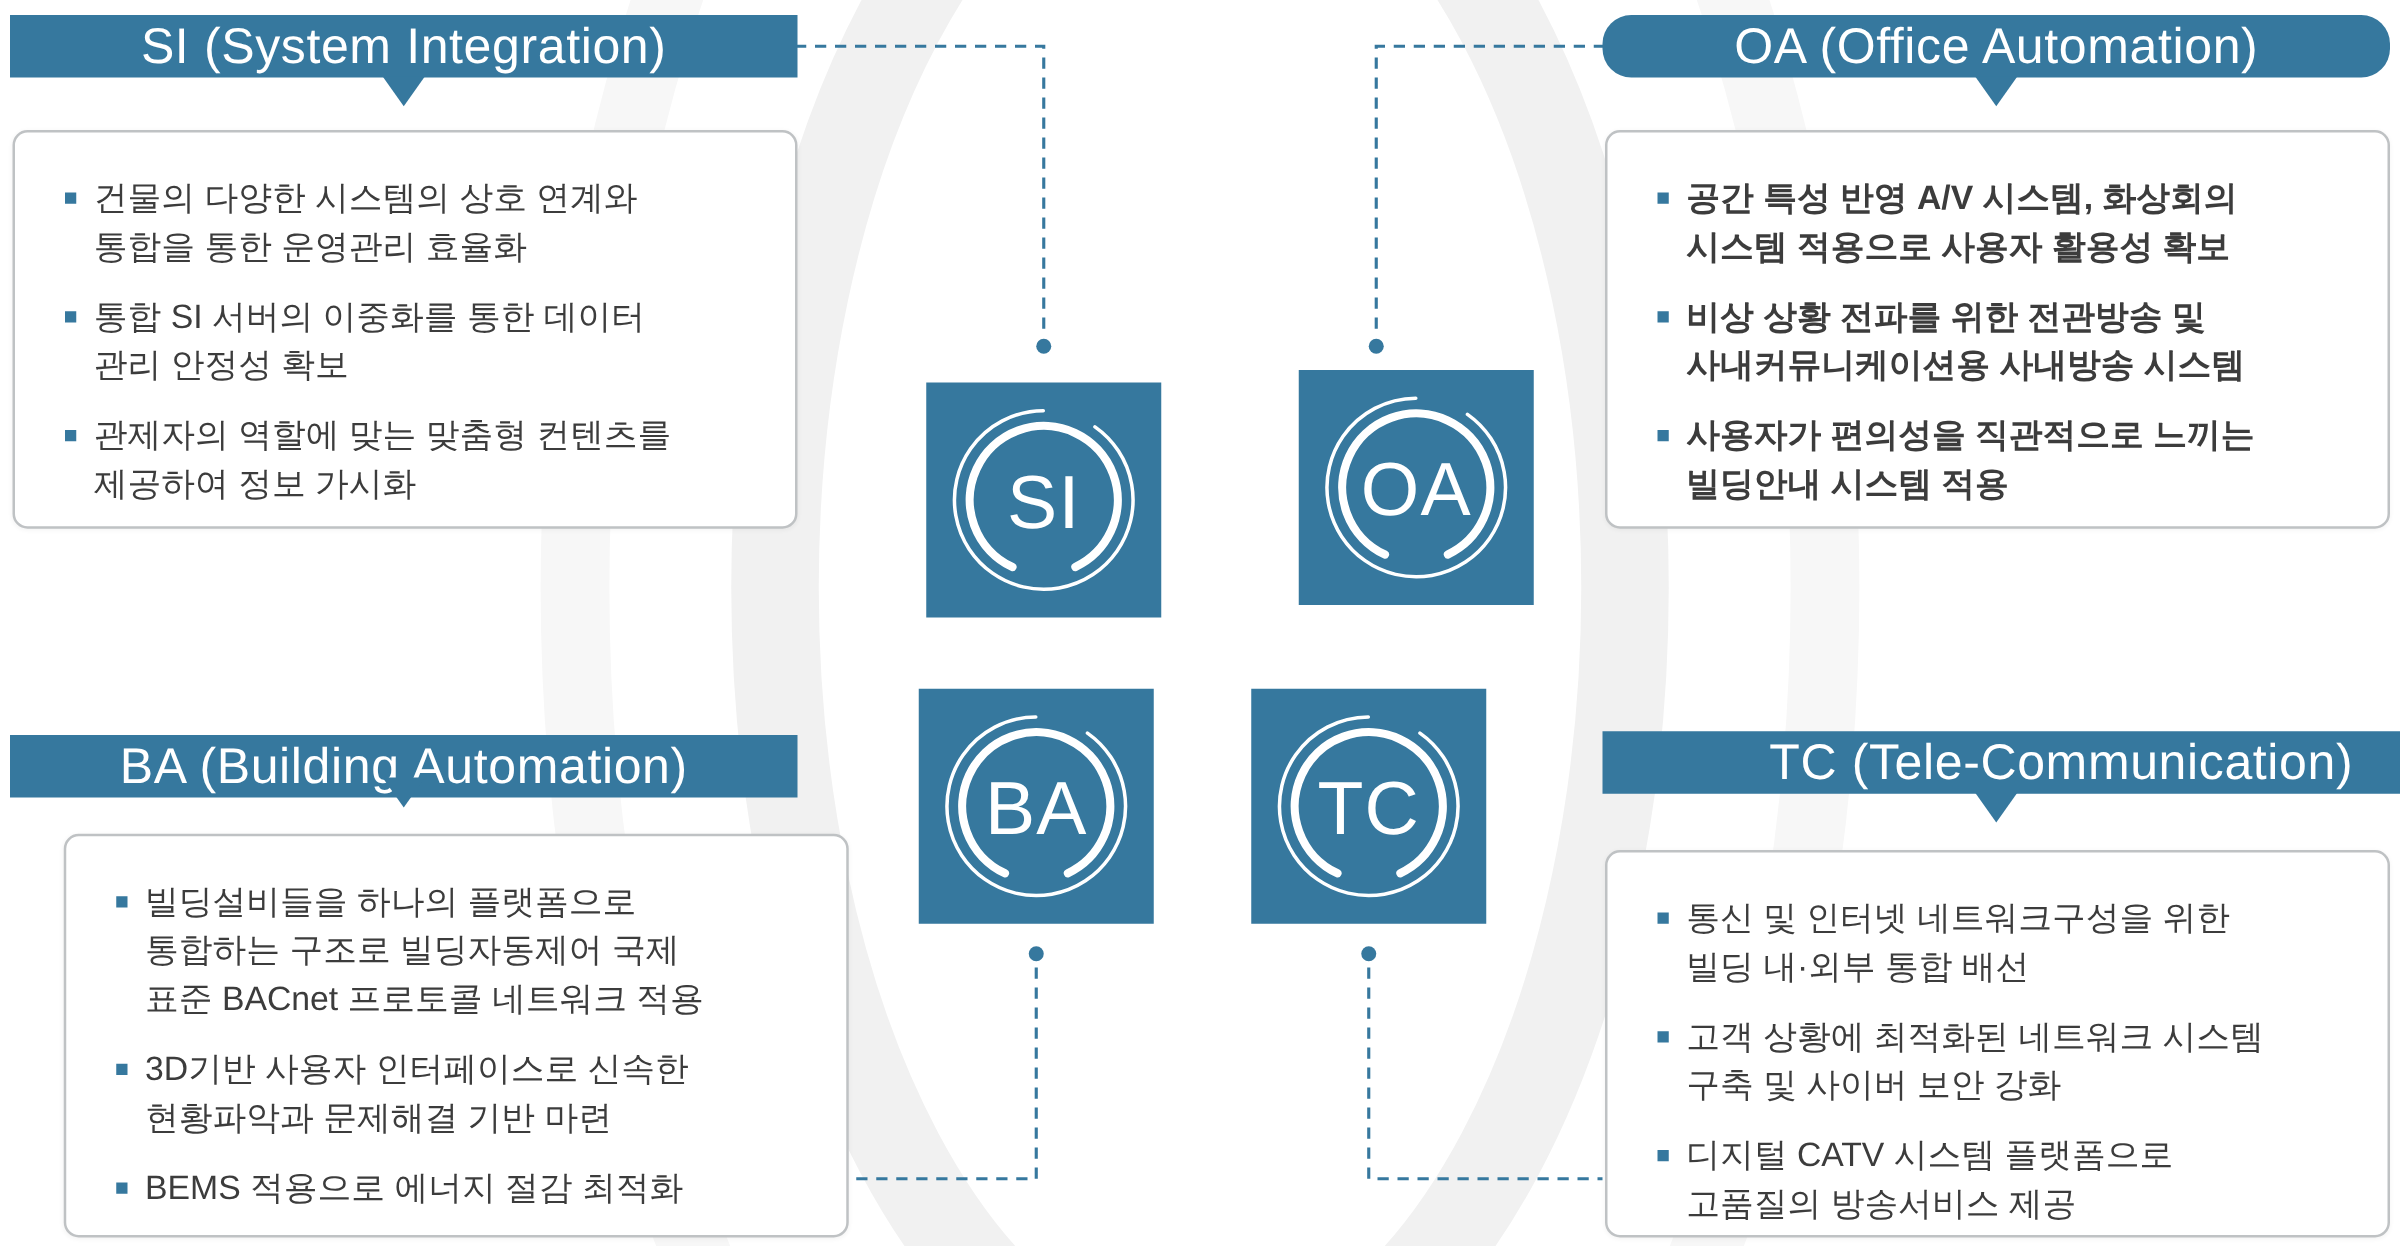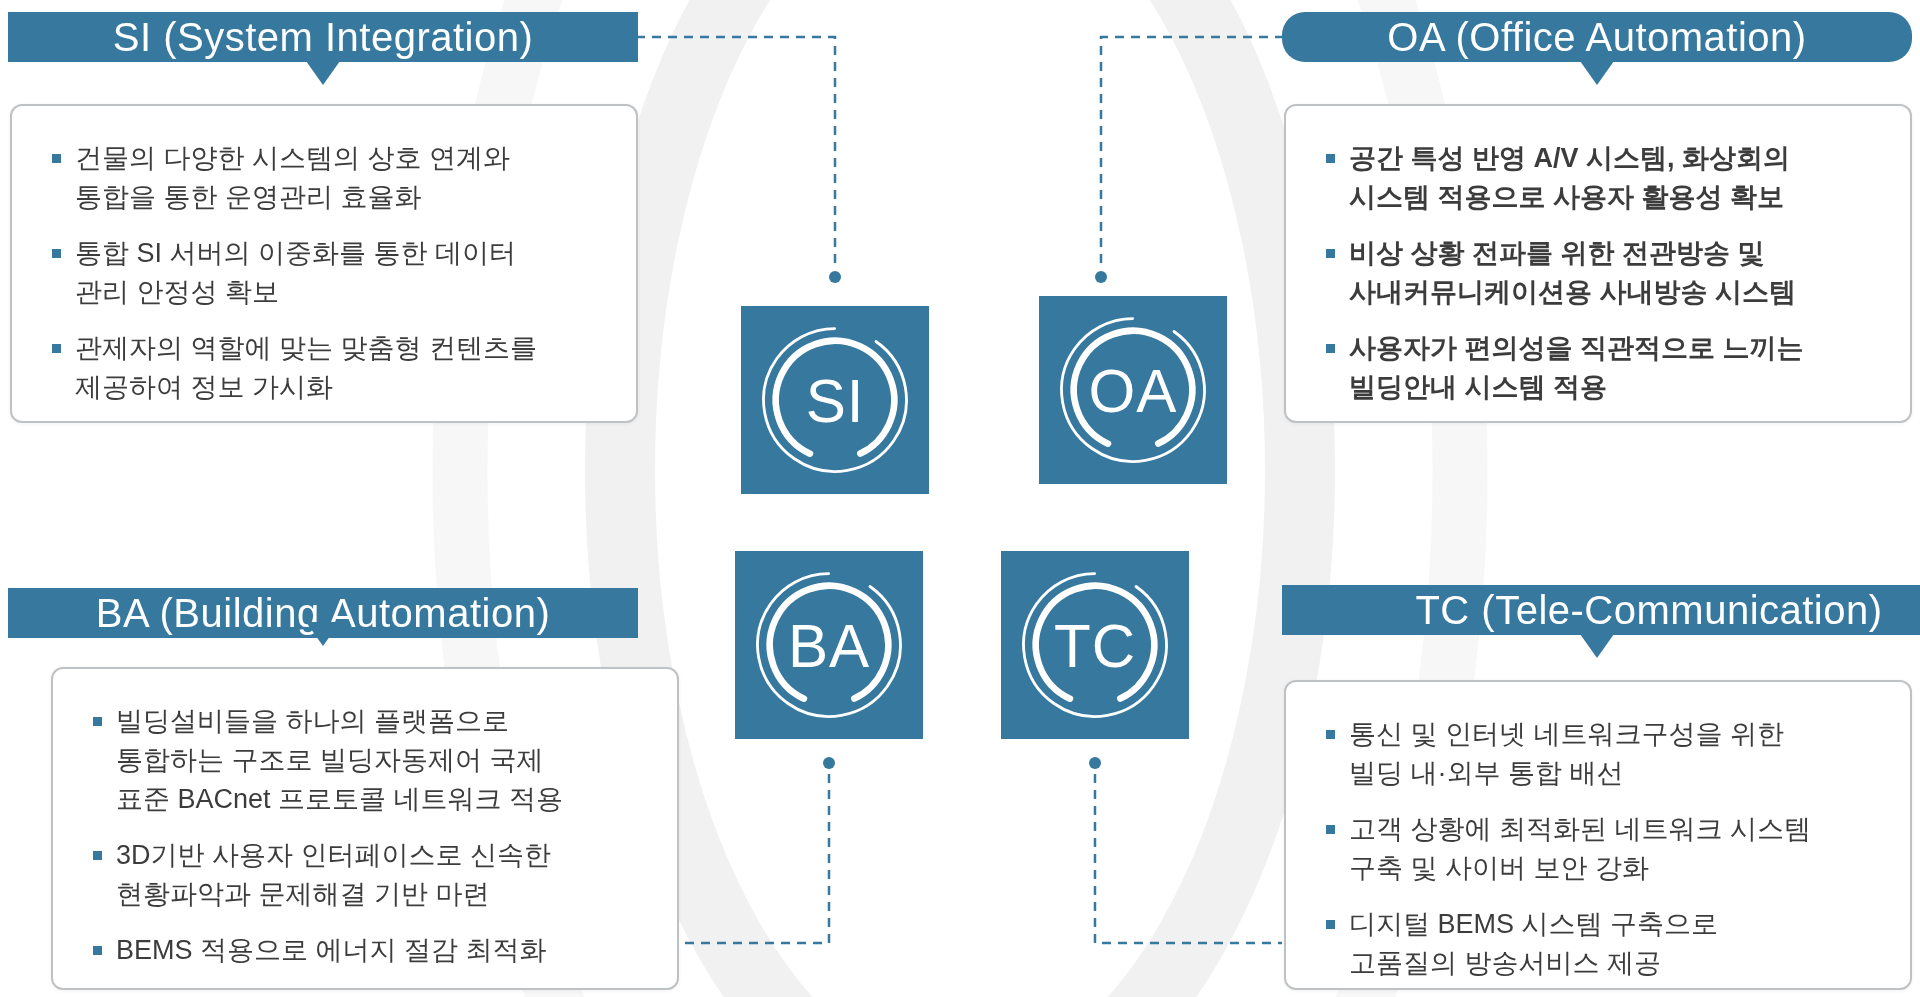--- a/index.html
+++ b/index.html
@@ -139,21 +139,21 @@
     <li class="bullet">
       <span class="marker"></span>
       <span class="bullet-text">통신 및 인터넷 네트워크구성을 위한 빌딩 내·외부 통합 배선</span>
     </li>
     <li class="bullet">
       <span class="marker"></span>
       <span class="bullet-text">고객 상황에 최적화된 네트워크 시스템 구축 및 사이버 보안 강화</span>
     </li>
     <li class="bullet">
       <span class="marker"></span>
-      <span class="bullet-text">디지털 BEMS 시스템 구축으로 고품질의 방송서비스 제공</span>
+      <span class="bullet-text">디지털 CATV 시스템 플랫폼으로 고품질의 방송서비스 제공</span>
     </li>
   </ul>
 </div>
 
 <div class="quad-icon" style="left:741px;top:306px;">
   <svg viewBox="0 0 200 200" width="188" height="188">
     <circle class="ring-thin" cx="100" cy="100" r="76" transform="rotate(-55 100 100)"></circle>
     <circle class="ring-thick" cx="100" cy="100" r="63" transform="rotate(115 100 100)"></circle>
     <text class="icon-text" x="100" y="102">SI</text>
   </svg>

